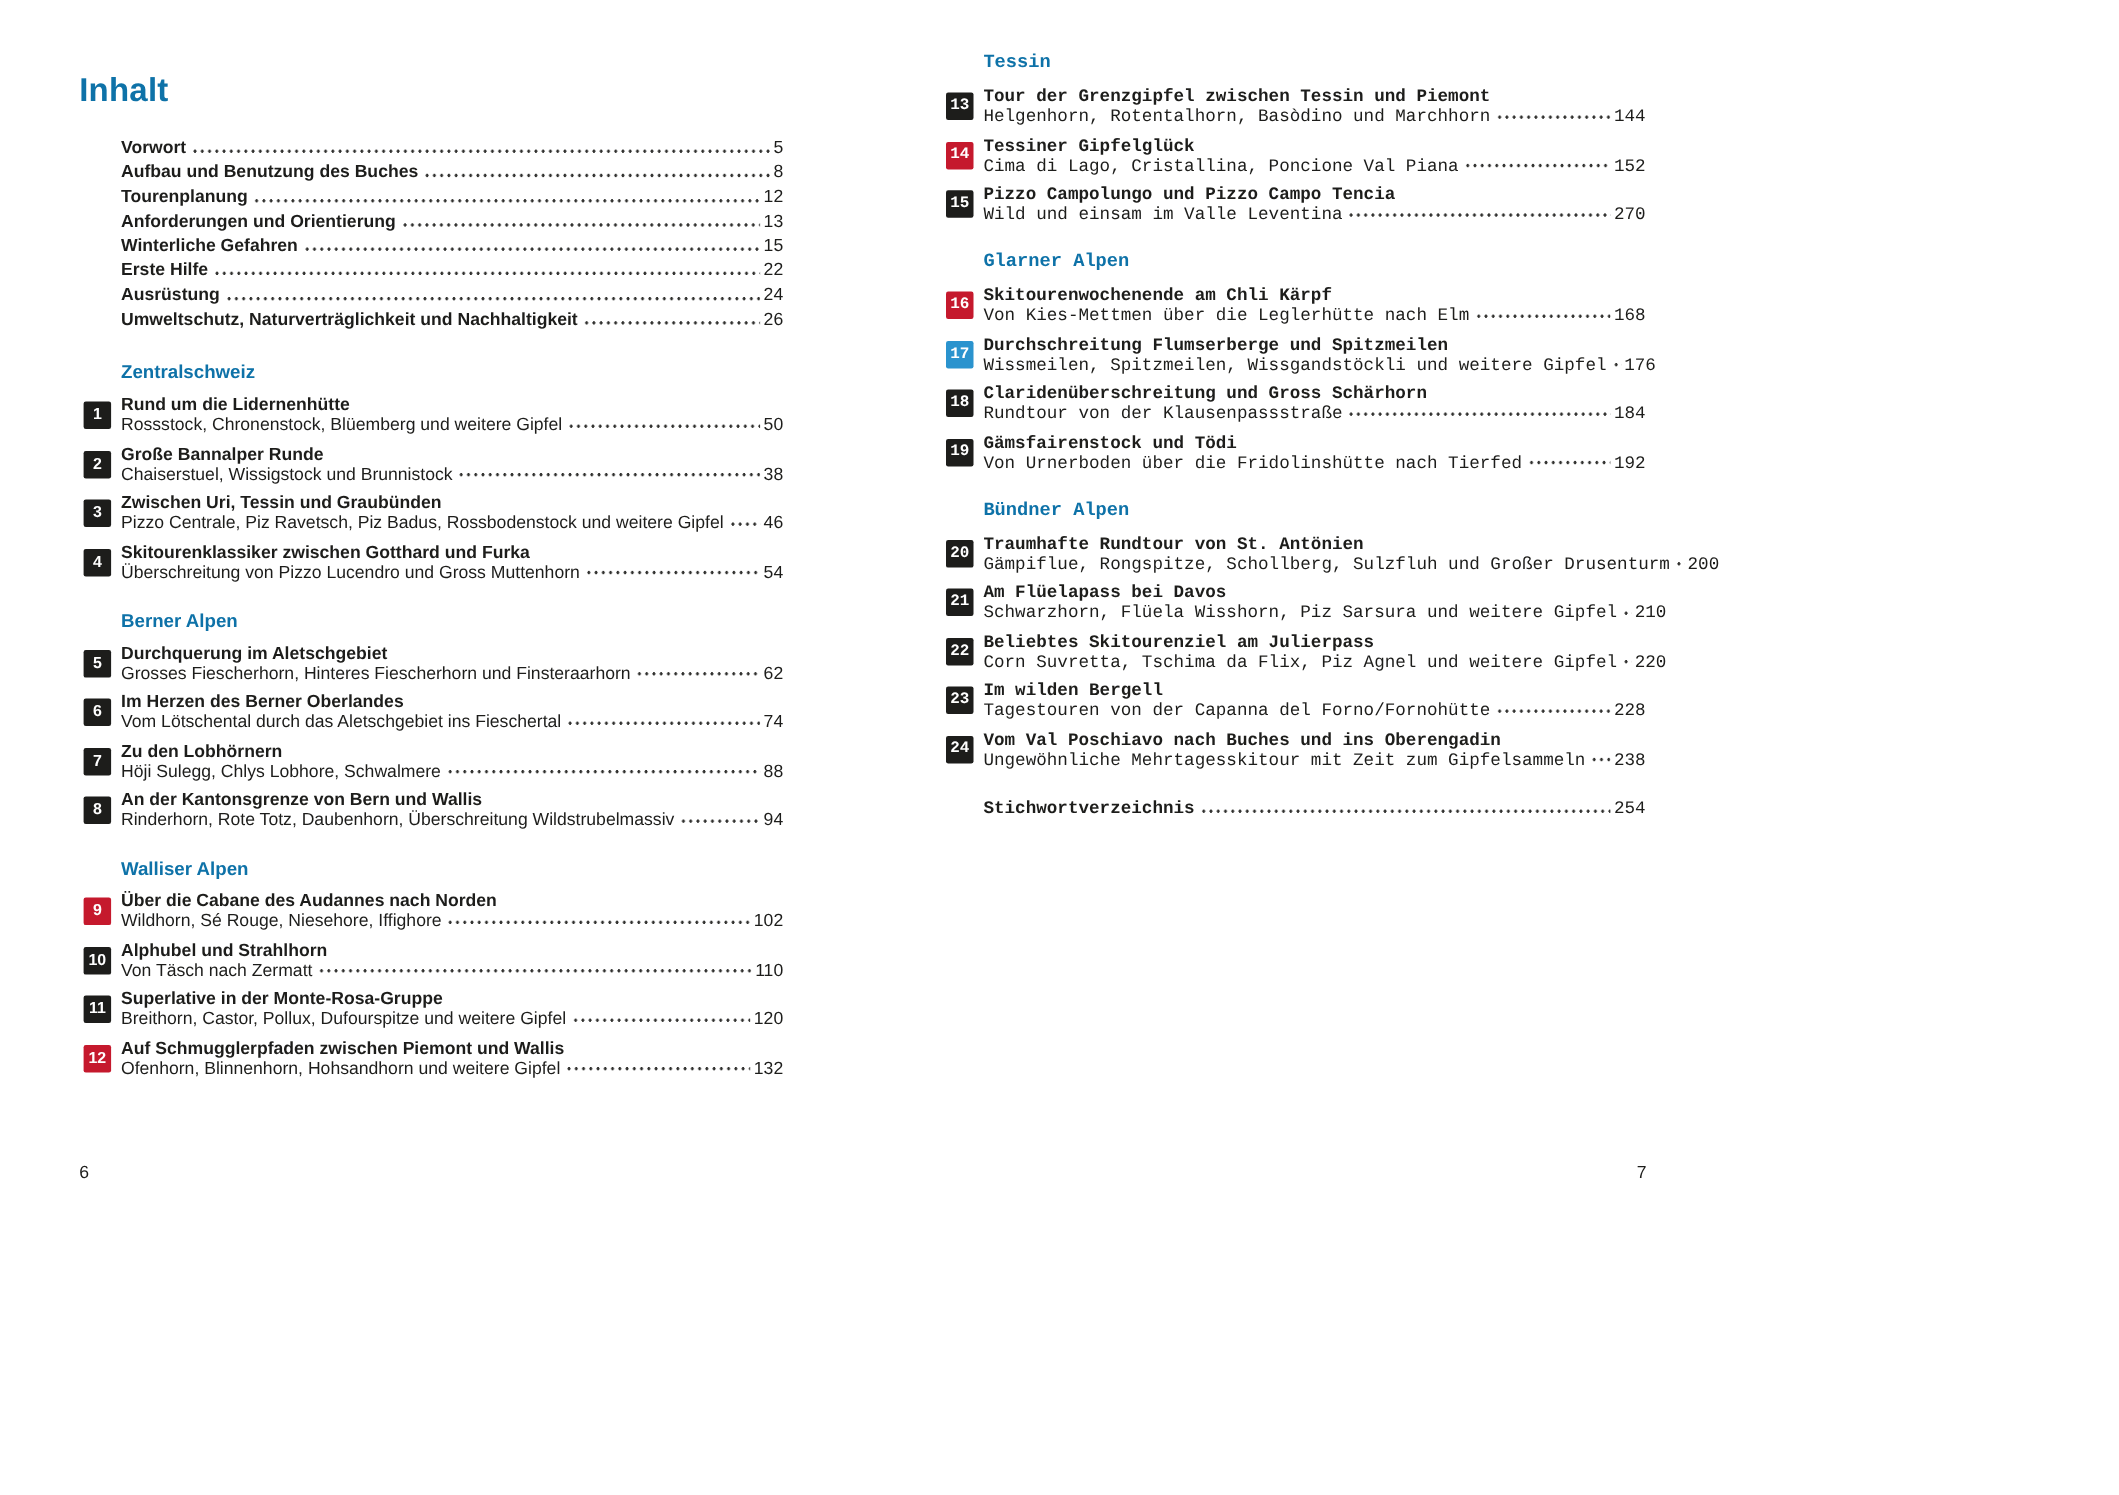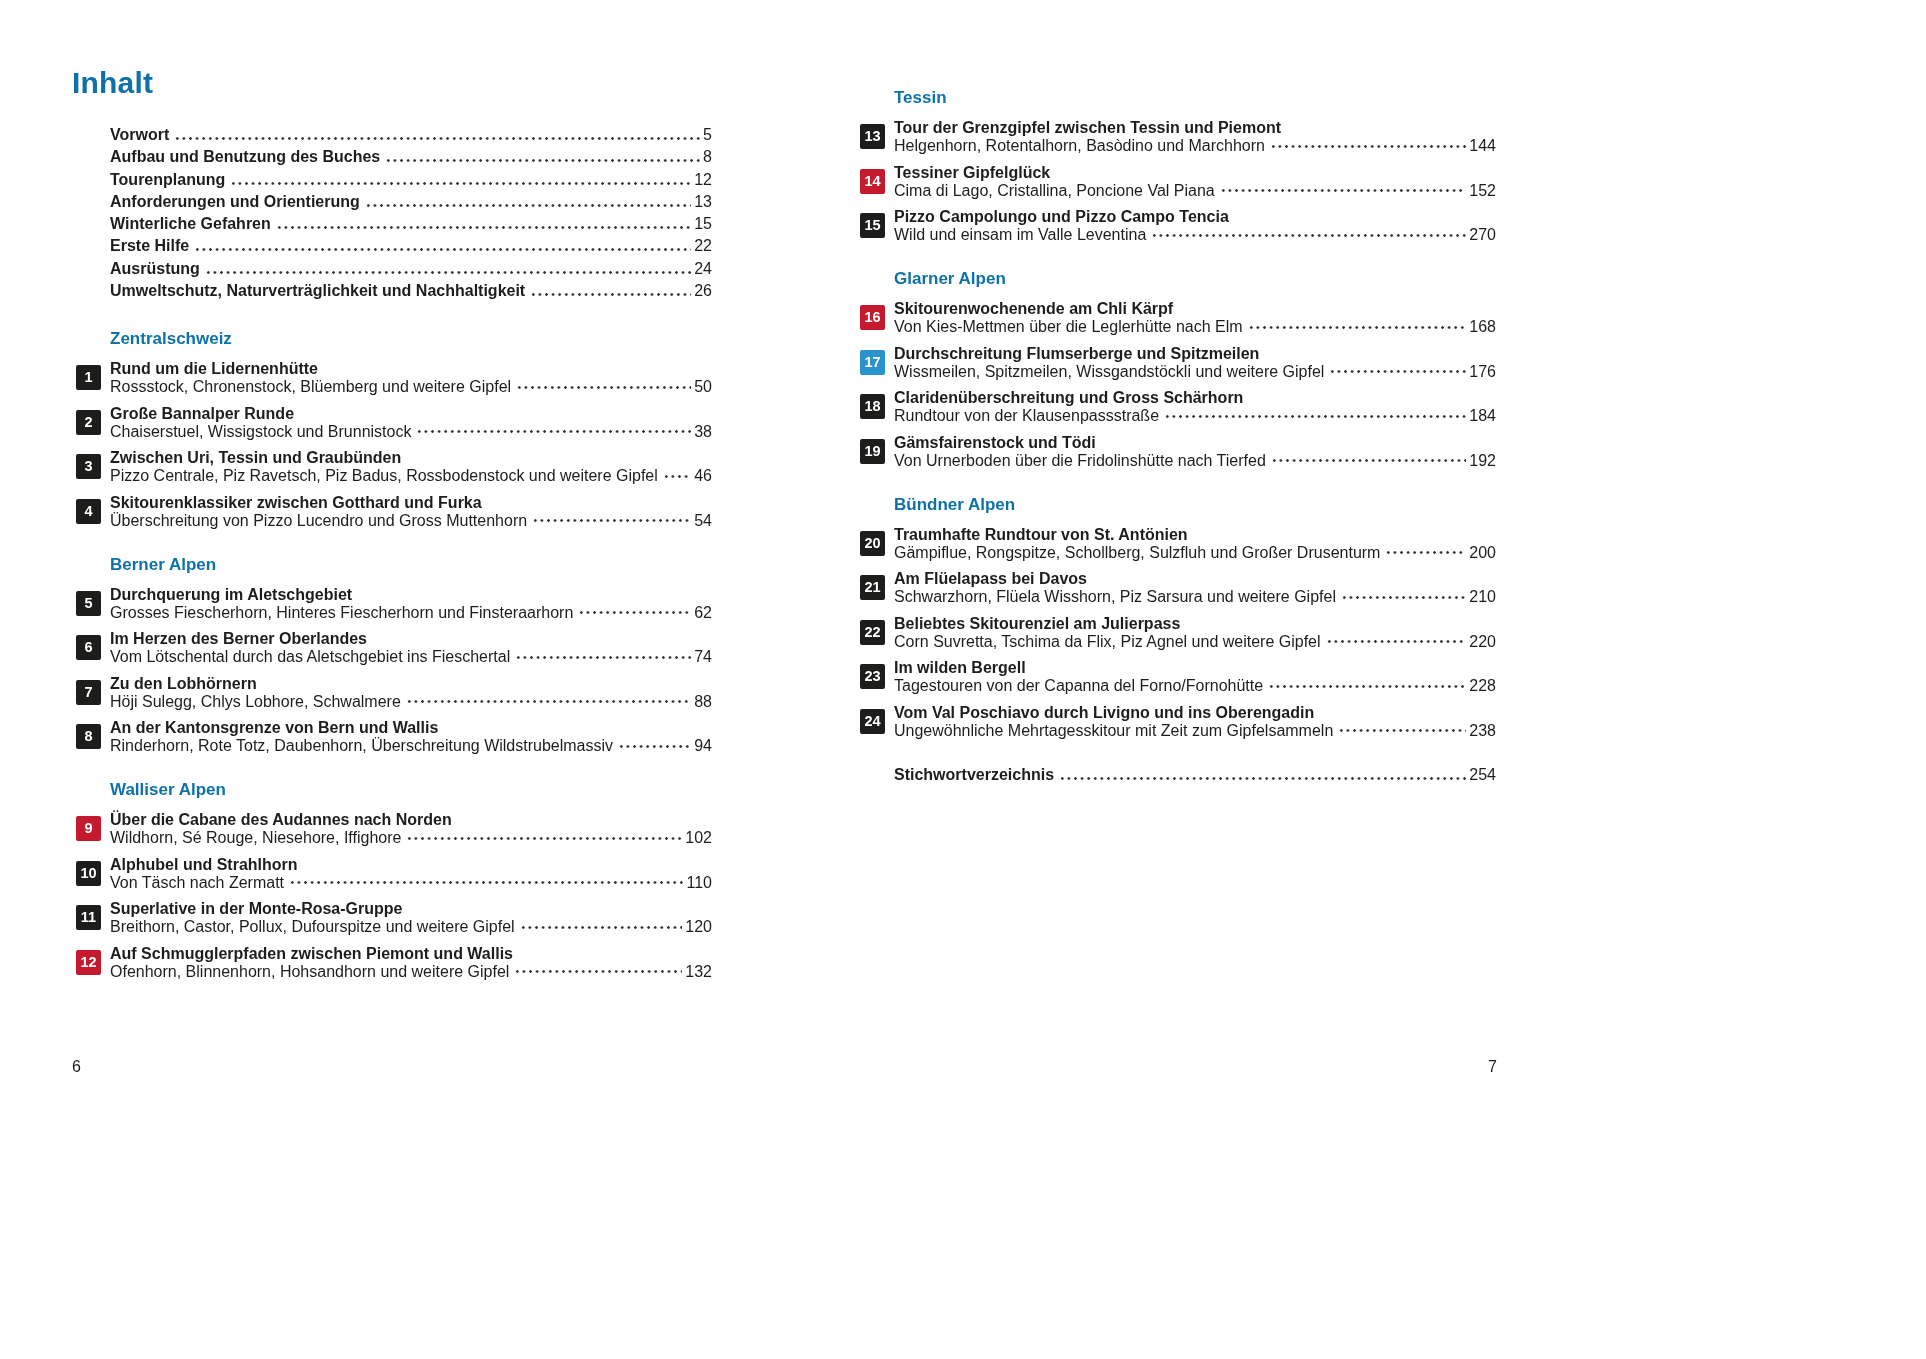--- a/index.html
+++ b/index.html
@@ -7,21 +7,21 @@
   body {
     width: 1926px; height: 1359px;
     position: relative;
     overflow: hidden;
     font-family: "Liberation Sans", sans-serif;
     color: var(--text, #1d1d1b);
     font-size: 16px;
   }
   .page { position: absolute; top: 0; }
   .page-left  { left: 72px;  width: 640px; padding-top: 50px; }
-  .page-right { left: 860px; width: 636px; padding-top: 88px; }
+  .page-right { left: 860px; width: 636px; padding-top: 48px; font-family: Liberation Mono, monospace; }
 
   .title {
     font-size: 30px;
     font-weight: bold;
     color: var(--blue, #0e72a8);
     letter-spacing: 0.2px;
     margin-top: 16px;
   }
 
   .front-matter { margin: 26px 0 0 38px; }
@@ -423,21 +423,21 @@
               <div class="entry-sub">
                 <span class="sub-text">Tagestouren von der Capanna del Forno/Fornohütte</span>
                 <span class="dots"></span>
                 <span class="pg">228</span>
               </div>
             </div>
           </div>
           <div class="entry">
             <div class="badge badge-black">24</div>
             <div class="entry-body">
-              <div class="entry-title">Vom Val Poschiavo durch Livigno und ins Oberengadin</div>
+              <div class="entry-title">Vom Val Poschiavo nach Buches und ins Oberengadin</div>
               <div class="entry-sub">
                 <span class="sub-text">Ungewöhnliche Mehrtagesskitour mit Zeit zum Gipfelsammeln</span>
                 <span class="dots"></span>
                 <span class="pg">238</span>
               </div>
             </div>
           </div>
         </div>
       </div>
     <div class="index-row">

